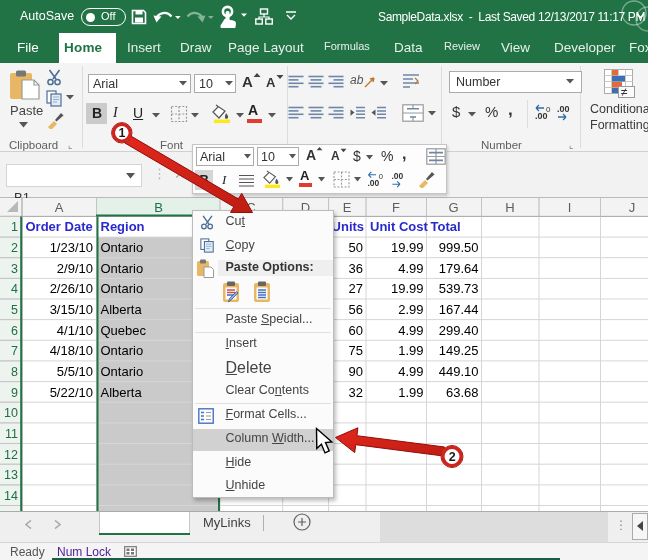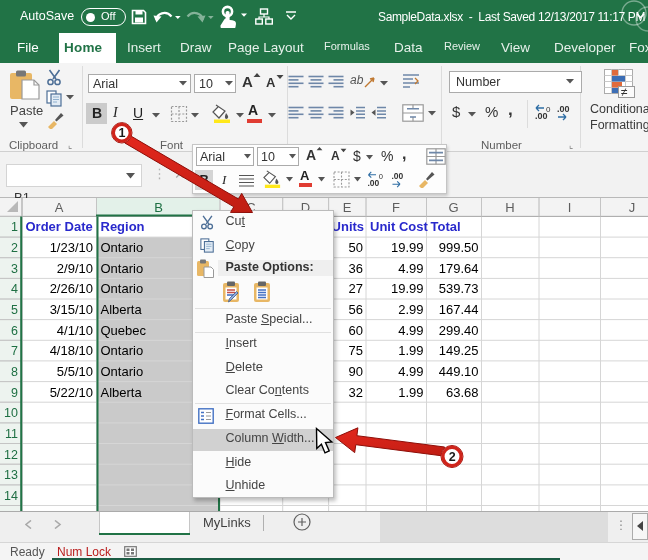--- a/index.html
+++ b/index.html
@@ -463,21 +463,21 @@
 </svg>
 
 <div class="abs" style="left:192px;top:210px;width:142px;height:288px;background:#FBFBFB;border:1px solid #BBBBBB;box-shadow:2px 3px 4px rgba(0,0,0,0.25);"></div>
 <div class="abs" style="left:193px;top:428.5px;width:140px;height:22px;background:#D1D1D1;"></div>
     <div class="abs" style="left:218px;top:260px;width:115px;height:16px;background:#EFEFEF;"></div>
     <div class="abs" style="left:225.5px;top:214px;color:#444;font-size:12.5px;white-space:nowrap;">Cu<u>t</u></div>
     <div class="abs" style="left:225.5px;top:237.5px;color:#444;font-size:12.5px;white-space:nowrap;"><u>C</u>opy</div>
     <div class="abs" style="left:225.5px;top:260px;color:#333;font-size:12.5px;font-weight:600;">Paste Options:</div>
     <div class="abs" style="left:225.5px;top:312.4px;color:#444;font-size:12.5px;white-space:nowrap;">Paste <u>S</u>pecial...</div>
     <div class="abs" style="left:225.5px;top:335.6px;color:#444;font-size:12.5px;white-space:nowrap;"><u>I</u>nsert</div>
-    <div class="abs" style="left:225.5px;top:359px;color:#444;font-size:13px;white-space:nowrap;"><u>D</u>elete</div>
+    <div class="abs" style="left:225.5px;top:359px;color:#444;font-size:16px;white-space:nowrap;"><u>D</u>elete</div>
     <div class="abs" style="left:225.5px;top:383px;color:#444;font-size:12.5px;white-space:nowrap;">Clear Co<u>n</u>tents</div>
     <div class="abs" style="left:225.5px;top:407.4px;color:#444;font-size:12.5px;white-space:nowrap;"><u>F</u>ormat Cells...</div>
     <div class="abs" style="left:225.5px;top:431.3px;color:#444;font-size:12.5px;white-space:nowrap;">Column <u>W</u>idth...</div>
     <div class="abs" style="left:225.5px;top:454.5px;color:#444;font-size:12.5px;white-space:nowrap;"><u>H</u>ide</div>
     <div class="abs" style="left:225.5px;top:477.7px;color:#444;font-size:12.5px;white-space:nowrap;"><u>U</u>nhide</div>
     <div class="abs" style="left:195px;top:308px;width:136px;height:1px;background:#E0E0E0;"></div>
     <div class="abs" style="left:195px;top:332px;width:136px;height:1px;background:#E0E0E0;"></div>
     <div class="abs" style="left:195px;top:402.5px;width:136px;height:1px;background:#E0E0E0;"></div>
 <svg class="abs" style="left:200px;top:215px" width="15" height="15" viewBox="0 0 17 17">
  <path d="M3.5 1 L10 10 M13.5 1 L7 10" stroke="#4C6E96" stroke-width="1.6" fill="none"></path>
@@ -530,21 +530,21 @@
 </svg>
 <div class="abs" style="left:380px;top:512px;width:228px;height:30px;background:#DDDDDD;"></div>
 <div class="abs" style="left:615px;top:518px;color:#8A8A8A;font-size:12px;">⋮</div>
 <div class="abs" style="left:632px;top:513px;width:16px;height:27px;background:#F6F6F6;border:1px solid #ABABAB;"></div>
 <svg class="abs" style="left:636px;top:521px" width="8" height="10" viewBox="0 0 8 10">
       <path d="M7 0 L1 5 L7 10 z" fill="#444"></path>
     </svg>
 
 <div class="abs" style="left:0;top:542px;width:648px;height:18px;background:#F4F4F4;border-top:1px solid #D6D6D6;"></div>
 <div class="abs" style="left:10px;top:545px;color:#555;font-size:12px;">Ready</div>
-<div class="abs" style="left:57px;top:545px;color:#b91c1c;font-size:12px;">Num Lock</div>
+<div class="abs" style="left:57px;top:545px;color:#4c1d95;font-size:12px;">Num Lock</div>
 <svg class="abs" style="left:124px;top:546px" width="13" height="11" viewBox="0 0 13 11">
  <rect x="0.7" y="0.7" width="11.6" height="9.6" fill="#fff" stroke="#777" stroke-width="1.2"></rect>
  <rect x="2.5" y="2.5" width="3" height="2.5" fill="#777"></rect>
       <rect x="7" y="2.5" width="3" height="2.5" fill="#777"></rect>
  <rect x="2.5" y="6" width="3" height="2.5" fill="#777"></rect>
       <rect x="7" y="6" width="3" height="2.5" fill="#777"></rect>
 </svg>
 <div class="abs" style="left:52px;top:558px;width:508px;height:2px;background:#1C5C44;"></div>
 
 <svg class="abs" style="left:0;top:0" width="648" height="560" viewBox="0 0 648 560">

